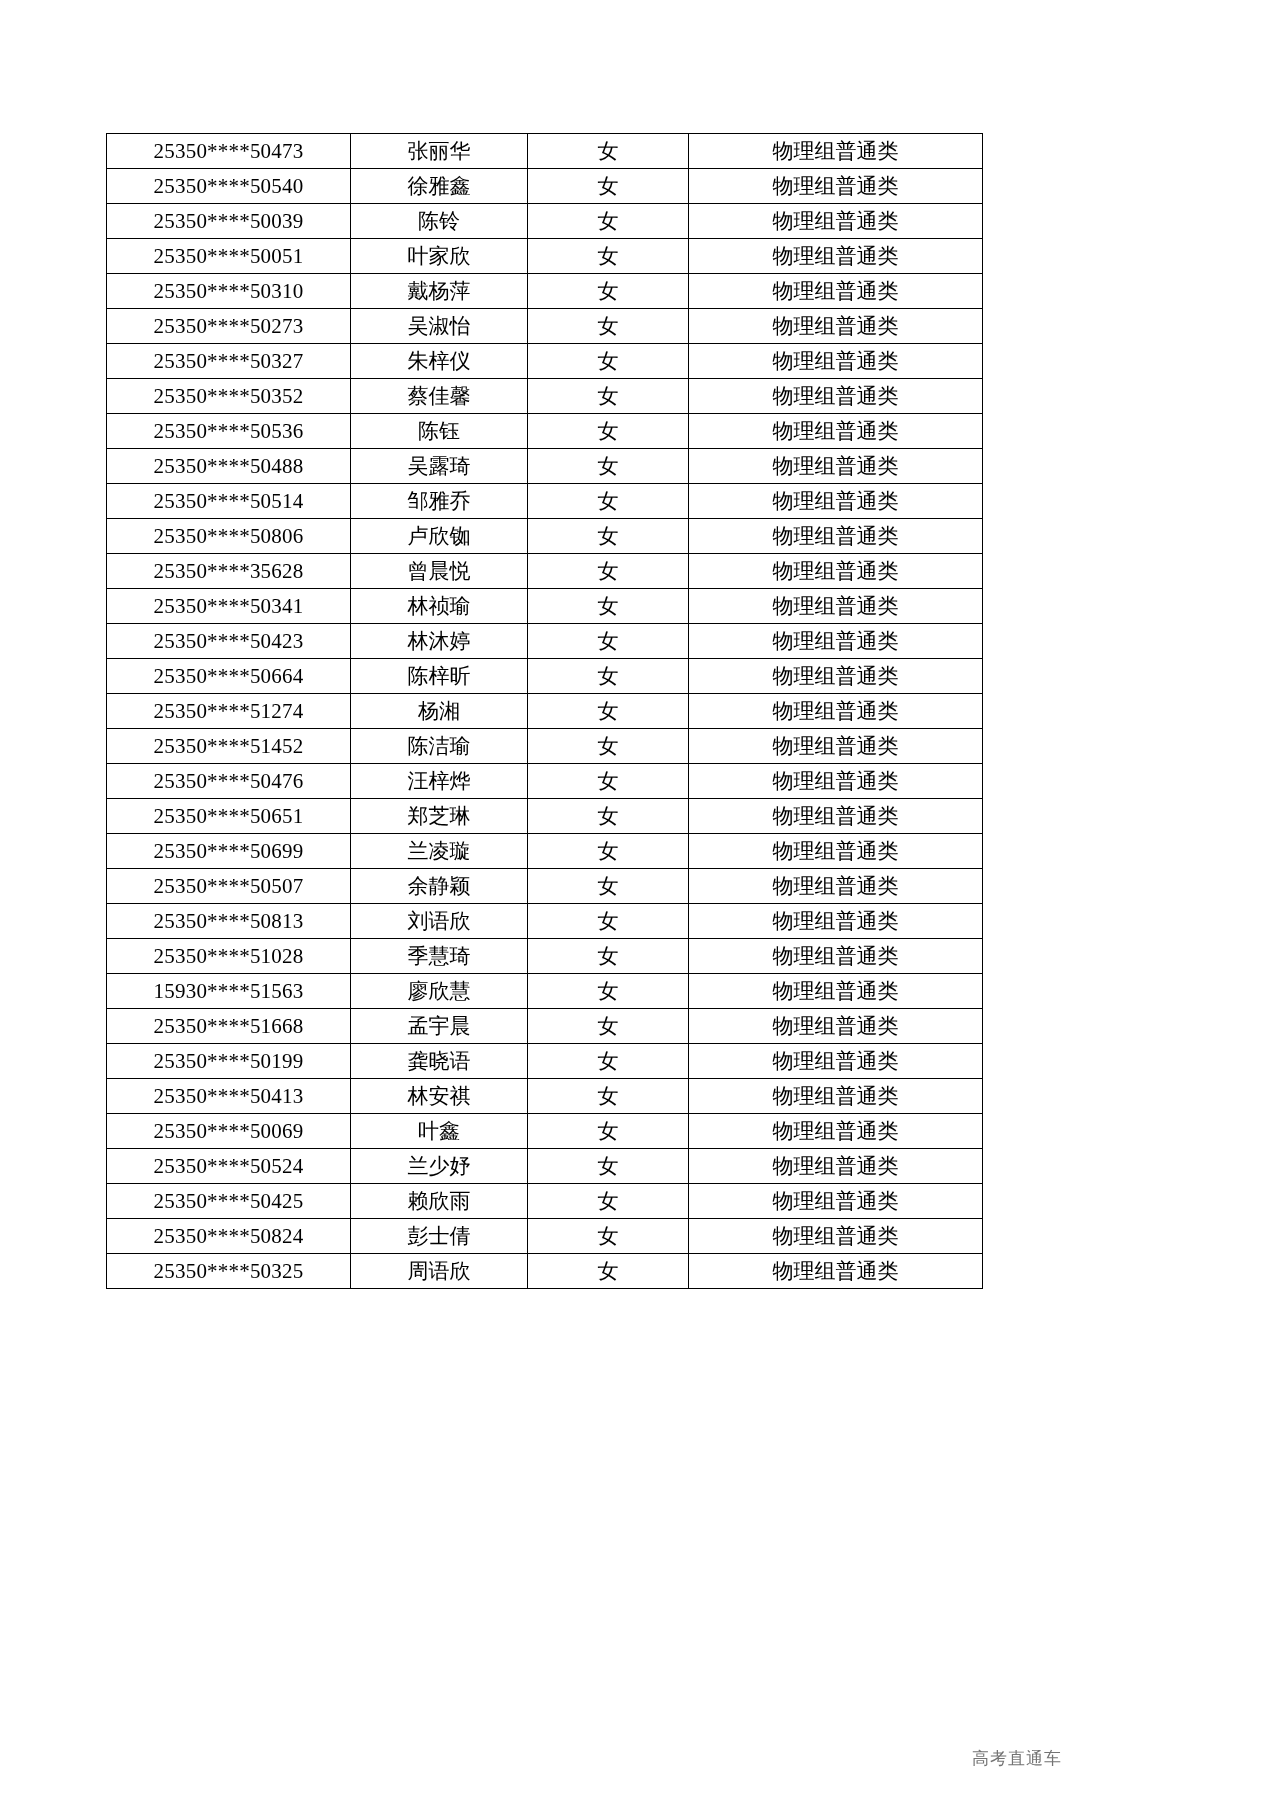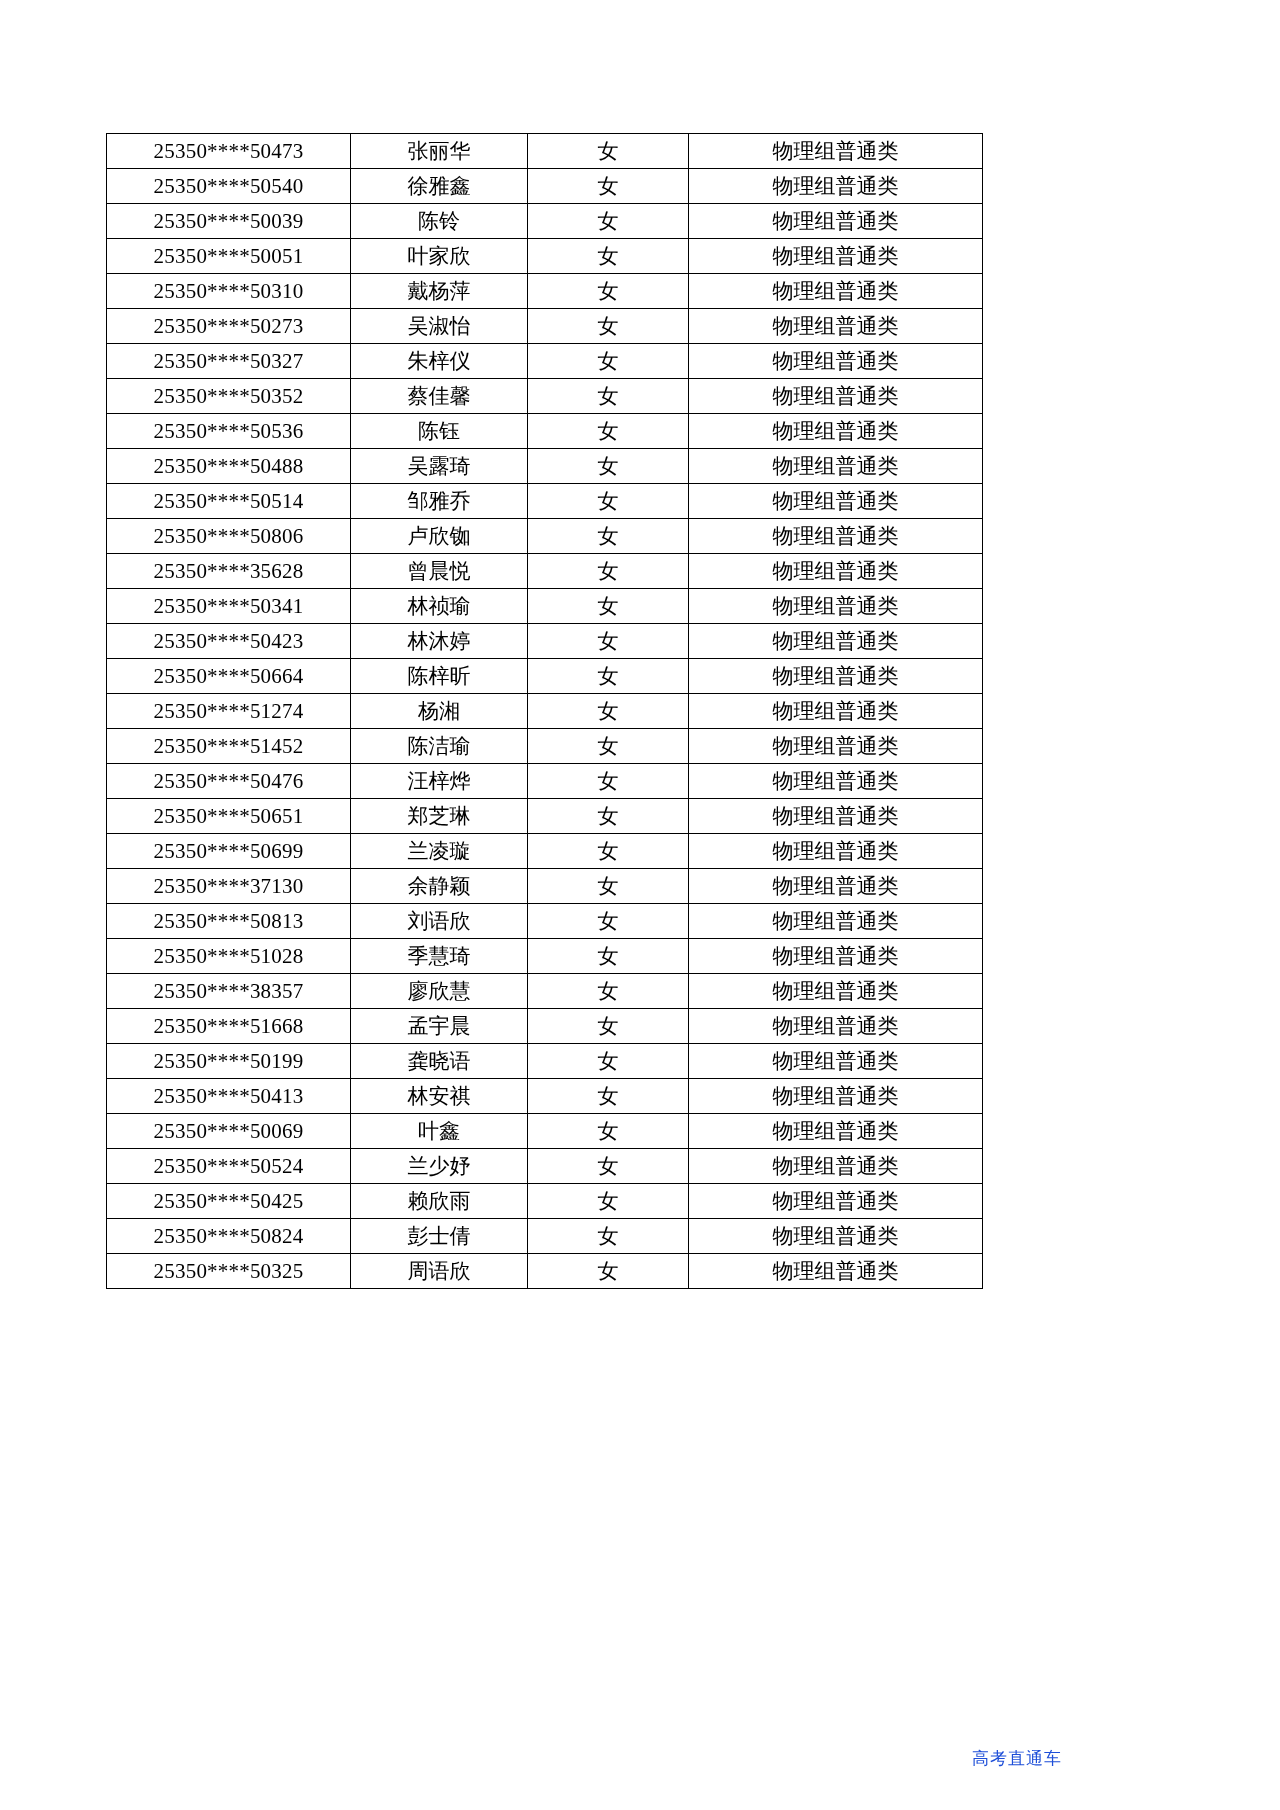--- a/index.html
+++ b/index.html
@@ -60,21 +60,21 @@
   }
   td.col-category {
     width: 293px;
     font-size: 22px;
   }
   .watermark {
     position: absolute;
     right: 42px;
     bottom: 40px;
     font-size: 17px;
-    color: #1d4ed8;
+    color: #737373;
     font-family: Liberation Serif, serif;
     letter-spacing: 1px;
   }
 </style>
 </head>
 <body>
 
 <div class="page">
   <div class="table-wrap">
     <table class="roster">
@@ -199,39 +199,39 @@
             <td class="col-gender">女</td>
             <td class="col-category">物理组普通类</td>
           </tr>
           <tr>
             <td class="col-id">25350****50699</td>
             <td class="col-name">兰凌璇</td>
             <td class="col-gender">女</td>
             <td class="col-category">物理组普通类</td>
           </tr>
           <tr>
-            <td class="col-id">25350****37130</td>
+            <td class="col-id">25350****50507</td>
             <td class="col-name">余静颖</td>
             <td class="col-gender">女</td>
             <td class="col-category">物理组普通类</td>
           </tr>
           <tr>
             <td class="col-id">25350****50813</td>
             <td class="col-name">刘语欣</td>
             <td class="col-gender">女</td>
             <td class="col-category">物理组普通类</td>
           </tr>
           <tr>
             <td class="col-id">25350****51028</td>
             <td class="col-name">季慧琦</td>
             <td class="col-gender">女</td>
             <td class="col-category">物理组普通类</td>
           </tr>
           <tr>
-            <td class="col-id">25350****38357</td>
+            <td class="col-id">15930****51563</td>
             <td class="col-name">廖欣慧</td>
             <td class="col-gender">女</td>
             <td class="col-category">物理组普通类</td>
           </tr>
           <tr>
             <td class="col-id">25350****51668</td>
             <td class="col-name">孟宇晨</td>
             <td class="col-gender">女</td>
             <td class="col-category">物理组普通类</td>
           </tr>

